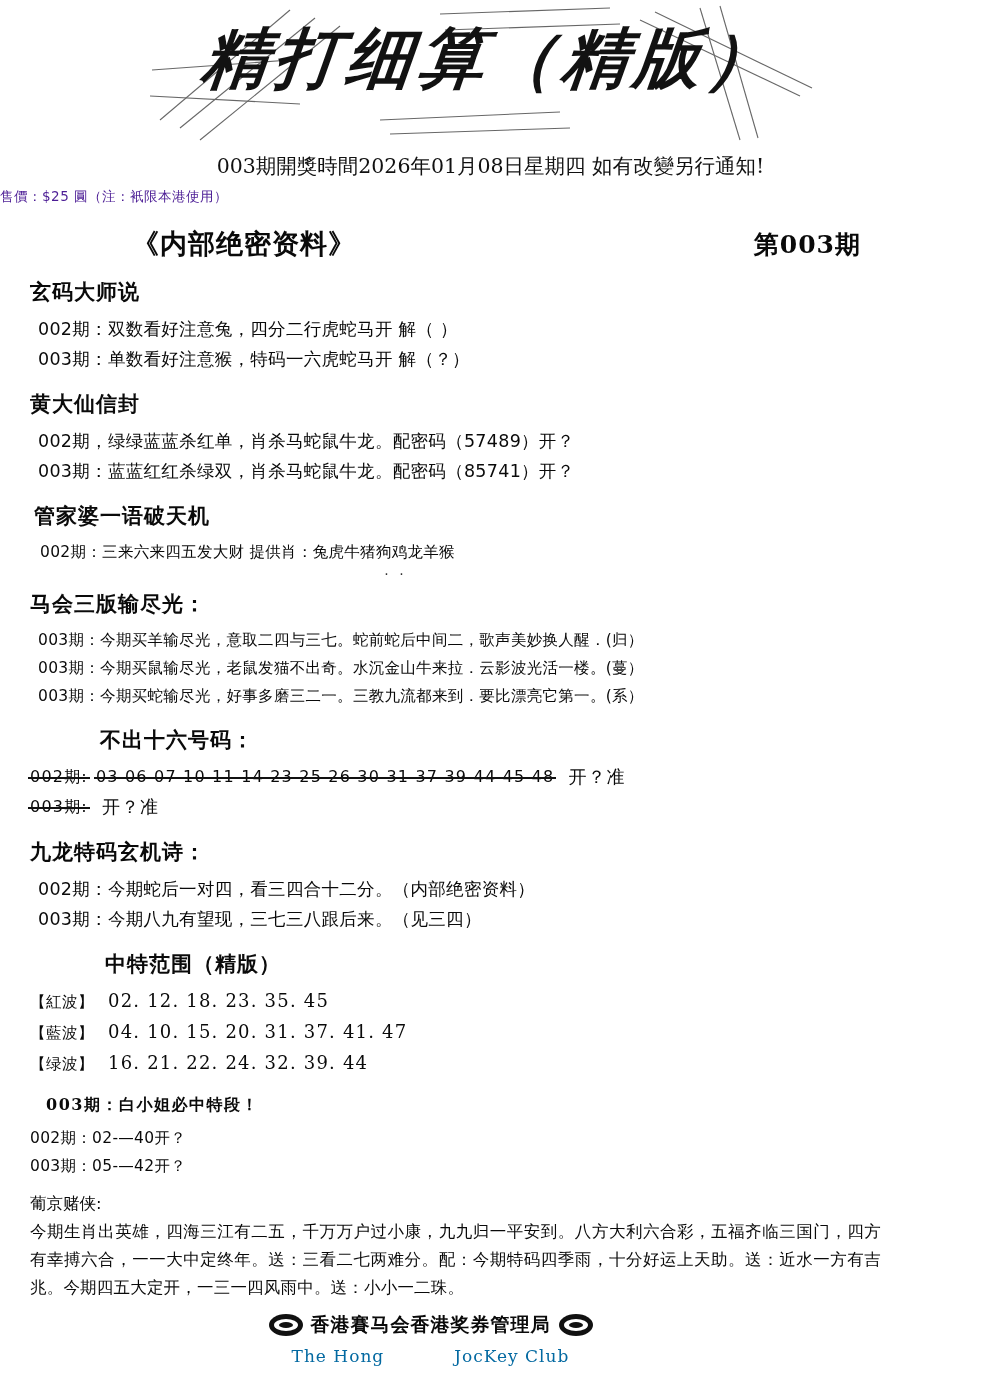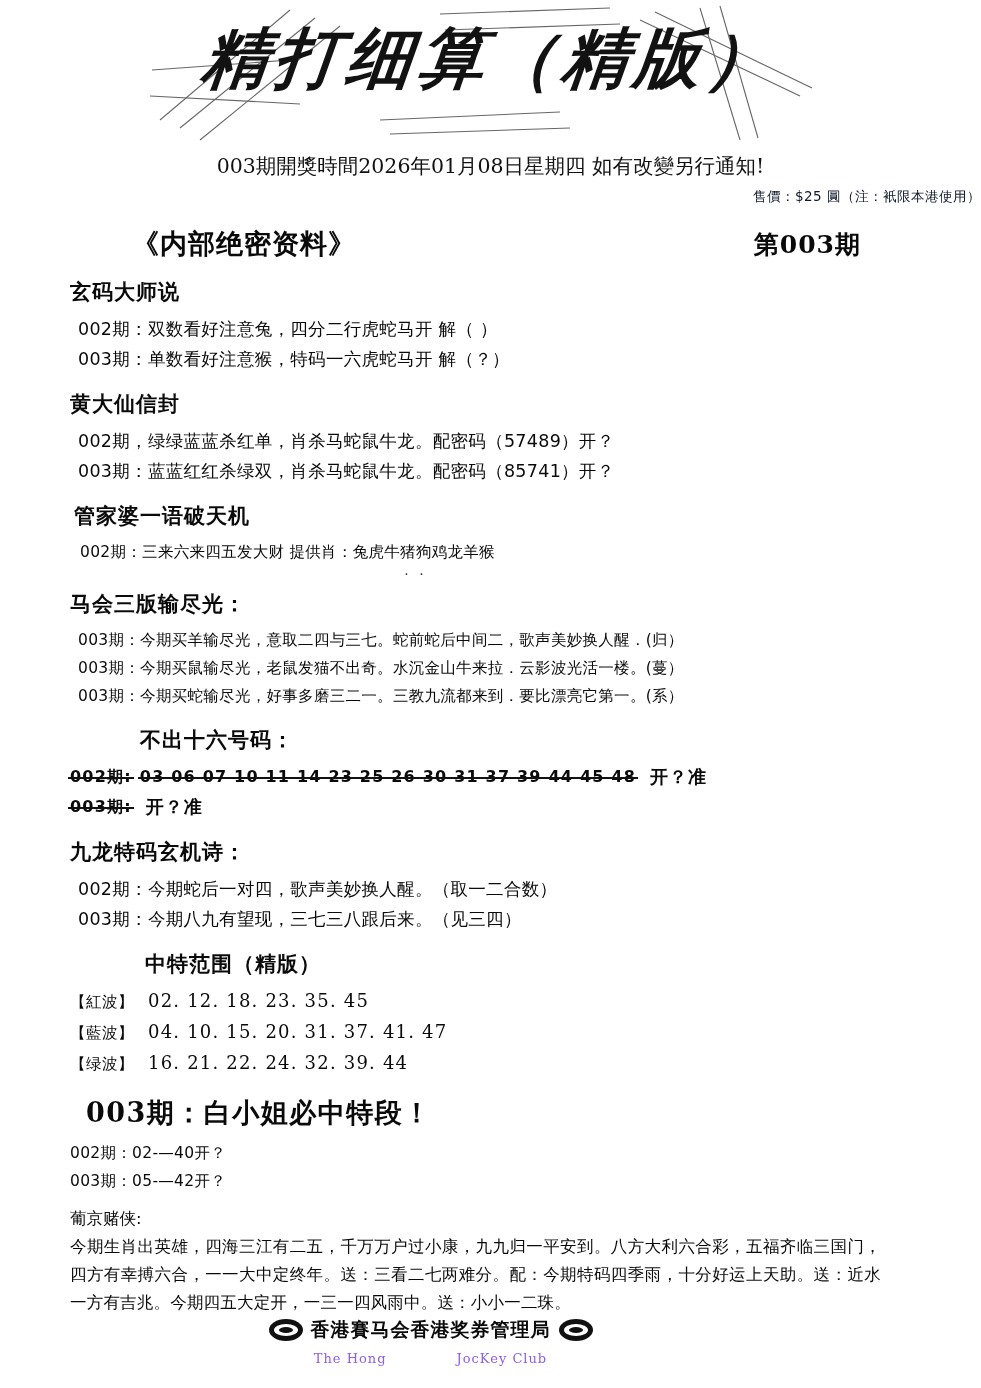--- a/index.html
+++ b/index.html
@@ -56,24 +56,24 @@
   .subline {
     text-align: center;
     font-family: "DejaVu Serif", serif;
     font-size: 20.5px;
     letter-spacing: 0px;
     margin-top: 2px;
     color: #111;
     white-space: nowrap;
   }
   .priceline {
-    text-align: right;
+    text-align: left;
     font-size: 13.5px;
     margin-top: 8px;
-    color: #0f172a;
+    color: #4c1d95;
     letter-spacing: 0.5px;
   }
 
   
   .titlerow {
     display: flex;
     align-items: baseline;
     justify-content: space-between;
     padding: 0 120px 0 132px;
     margin-top: 20px;
@@ -86,21 +86,21 @@
   }
   .issue-no {
     font-family: "DejaVu Serif", serif;
     font-size: 25px;
     font-weight: bold;
     letter-spacing: 1px;
   }
 
   
   .content {
-    padding: 0 100px 0 70px;
+    padding: 0 100px 0 30px;
   }
   .sec {
     margin-top: 16px;
   }
   .sec-h {
     font-family: "DejaVu Serif", serif;
     font-weight: bold;
     font-size: 21px;
     letter-spacing: 1px;
     margin: 0 0 8px 0;
@@ -132,21 +132,20 @@
     padding-right: 120px;
   }
 
   
   .numrow {
     display: flex;
     align-items: center;
     font-size: 16px;
     line-height: 30px;
     white-space: nowrap;
-    font-weight: bold;
   }
   .struck {
     position: relative;
     letter-spacing: 1.2px;
     font-family: "DejaVu Sans", sans-serif;
   }
   .struck::after {
     content: "";
     position: absolute;
     left: -2px;
@@ -176,21 +175,21 @@
     position: relative;
   }
   .wave-nums {
     font-size: 18px;
     letter-spacing: 1.2px;
     font-family: "DejaVu Serif", serif;
   }
 
   .bighl {
     font-family: "DejaVu Serif", serif;
-    font-size: 27px;
+    font-size: 16px;
     font-weight: bold;
     letter-spacing: 1.5px;
     padding-left: 16px;
     margin-top: 7px;
   }
 
   .para {
     font-size: 16.5px;
     line-height: 28px;
     text-align: justify;
@@ -243,23 +242,23 @@
     width: 14px; height: 6px;
     border-radius: 50%;
     background: #111;
   }
   .footer-sub {
     margin-top: 8px;
     display: flex;
     justify-content: center;
     gap: 70px;
     font-family: "DejaVu Serif", serif;
-    font-size: 13px;
-    letter-spacing: 1px;
-    color: #8b5cf6;
+    font-size: 17px;
+    letter-spacing: 1px;
+    color: #0369a1;
   }
 </style>
 </head>
 <body>
 
 <div class="page">
 
   <div class="masthead">
     <svg class="brush-strokes" viewBox="0 0 700 150">
       <g stroke="#111" stroke-width="1.1" fill="none" opacity="0.75">
@@ -324,21 +323,21 @@
         <span class="tail">开？准</span>
       </div>
       <div class="numrow">
         <span class="struck">003期:</span>
         <span class="tail">开？准</span>
       </div>
     </div>
 
     <div class="sec">
       <div class="sec-h">九龙特码玄机诗：</div>
-      <div class="line pad">002期：今期蛇后一对四，歌声美妙换人醒。（取一二合数）</div>
+      <div class="line pad">002期：今期蛇后一对四，看三四合十二分。（内部绝密资料）</div>
       <div class="line pad">003期：今期八九有望现，三七三八跟后来。（见三四）</div>
     </div>
 
     <div class="sec">
       <div class="sec-h center-more">中特范围（精版）</div>
       <div class="waverow">
         <span class="wave-tag">【紅波】</span>
         <span class="wave-nums">02. 12. 18. 23. 35. 45</span>
       </div>
       <div class="waverow">

